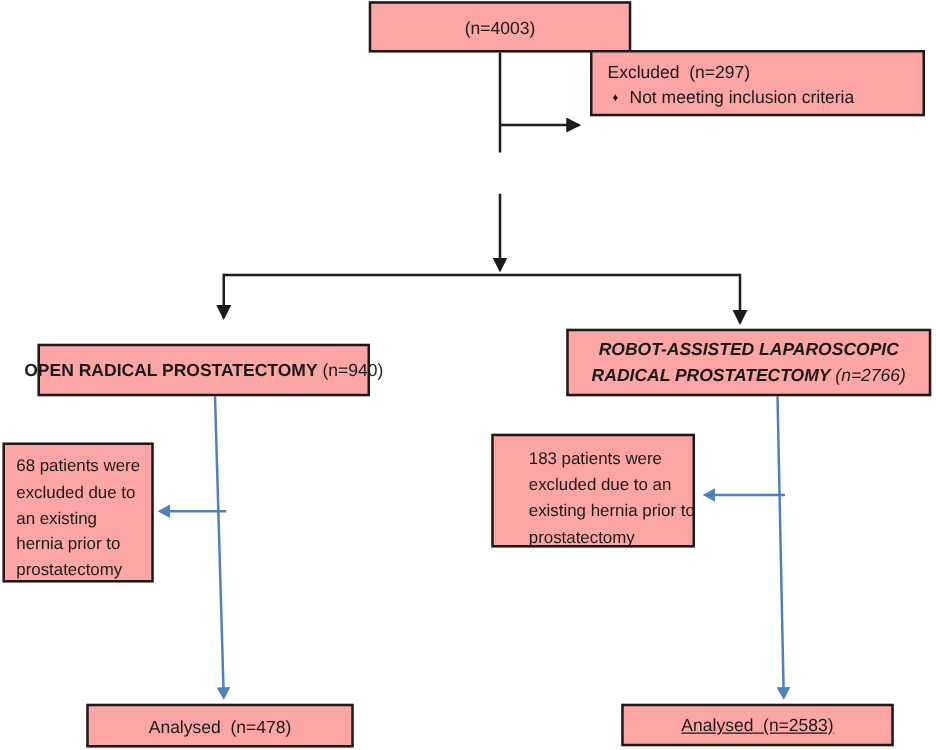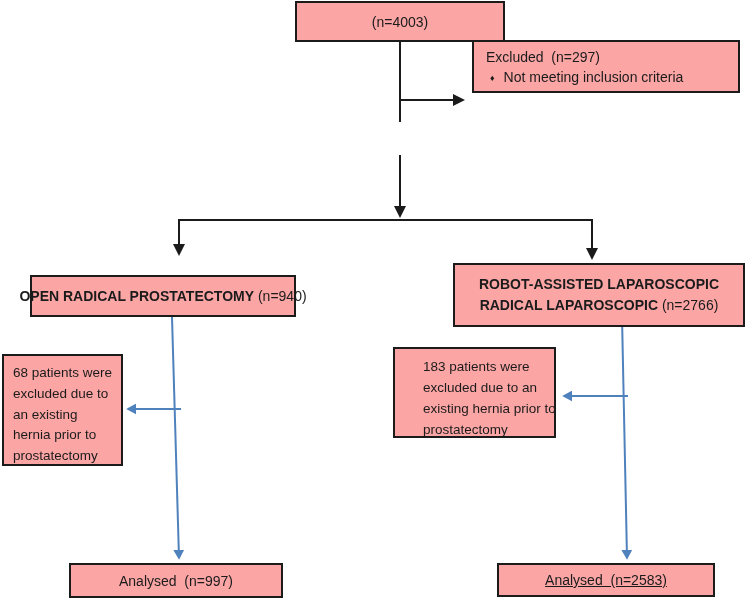--- a/index.html
+++ b/index.html
@@ -33,22 +33,22 @@
   .nowrap { white-space: nowrap; }
 
   #box-enrollment   { left: 295px; top: 1px;  width: 210px; height: 41px; }
   #box-excluded     { left: 472px; top: 40px; width: 268px; height: 53px;
                       flex-direction: column; align-items: flex-start;
                       justify-content: center; padding-left: 12px; text-align: left; }
   #box-excluded .bullet-row { display: flex; align-items: center; padding-left: 4px; }
   #box-excluded .diamond { font-size: 9px; margin-right: 9px; position: relative; top: 1px; }
   #box-evaluable    { left: 281px; top: 122px; width: 238px; height: 33px; font-weight: bold; }
   #box-open         { left: 30px;  top: 275px; width: 266px; height: 42px; }
-  #box-robot        { left: 453px; top: 263px; width: 292px; height: 64px;
-                      flex-direction: column; line-height: 21px; }
+  #box-robot        { left: 453px; top: 263px; width: 292px; height: 54px;
+                      flex-direction: column; line-height: 21px; font-style: italic; }
   #box-open-excluded  { left: 2px;   top: 354px; width: 121px; height: 112px;
                         display: block; text-align: left; padding: 7px 2px 0 9px;
                         font-size: 13.5px; line-height: 20.8px; }
   #box-robot-excluded { left: 393px; top: 347px; width: 163px; height: 91px;
                         display: block; text-align: left; padding: 7px 2px 0 28px;
                         font-size: 13.5px; line-height: 21px; }
   #box-open-analysed  { left: 69px;  top: 563px; width: 214px; height: 35px; }
   #box-robot-analysed { left: 497px; top: 563px; width: 218px; height: 34px; text-decoration: underline; }
 </style>
 </head>
@@ -95,41 +95,41 @@
   <div class="box" id="box-open">
     <span class="nowrap">
       <span class="bold">OPEN RADICAL PROSTATECTOMY</span>
       <span>(n=940)</span>
     </span>
   </div>
 
   <div class="box" id="box-robot">
     <div class="bold nowrap">ROBOT-ASSISTED LAPAROSCOPIC</div>
     <div class="nowrap">
-      <span class="bold">RADICAL LAPAROSCOPIC</span>
+      <span class="bold">RADICAL PROSTATECTOMY</span>
       <span>(n=2766)</span>
     </div>
   </div>
 
   <div class="box" id="box-open-excluded">
     <div class="nowrap">68 patients were</div>
     <div class="nowrap">excluded due to</div>
     <div class="nowrap">an existing</div>
     <div class="nowrap">hernia prior to</div>
     <div class="nowrap">prostatectomy</div>
   </div>
 
   <div class="box" id="box-robot-excluded">
     <div class="nowrap">183 patients were</div>
     <div class="nowrap">excluded due to an</div>
     <div class="nowrap">existing hernia prior to</div>
     <div class="nowrap">prostatectomy</div>
   </div>
 
   <div class="box" id="box-open-analysed">
-    <span class="pre">Analysed  (n=997)</span>
+    <span class="pre">Analysed  (n=478)</span>
   </div>
 
   <div class="box" id="box-robot-analysed">
     <span class="pre">Analysed  (n=2583)</span>
   </div>
 
 </div>
 
 </body></html>

